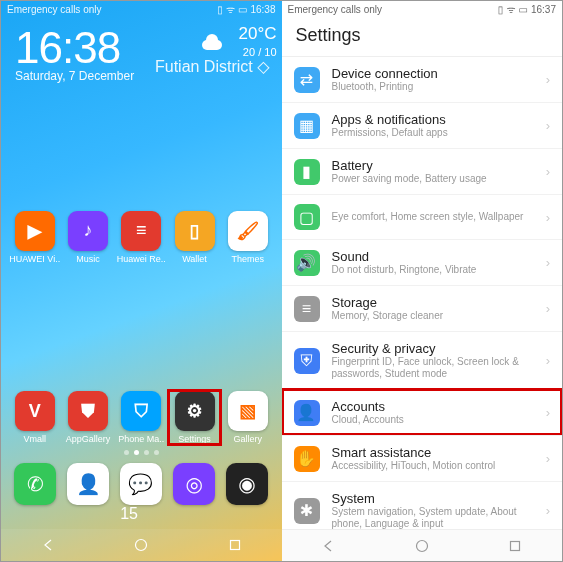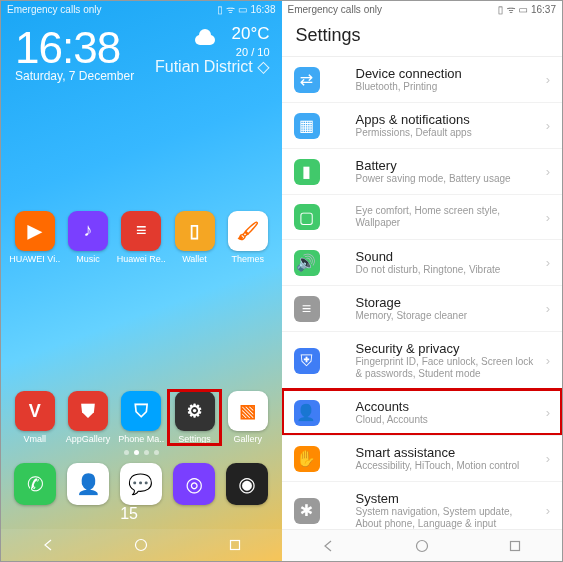--- a/index.html
+++ b/index.html
@@ -24,22 +24,22 @@
     display: flex; justify-content: space-between; align-items: center;
     font-size: 10px; padding: 2px 6px; height: 16px;
     color: rgba(255,255,255,.9);
   }
   .statusbar.dark { color: #666; }
   .status-icons { display: flex; gap: 3px; align-items: center; }
   .clock-block { padding: 6px 14px 0; }
   .clock { font-size: 44px; font-weight: 200; letter-spacing: -1px; }
   .date { font-size: 12px; opacity: .95; margin-top: -4px; }
   .weather {
-    position: absolute; right: 12px; top: 22px; text-align: right;
-    display: flex; gap: 13px;
+    position: absolute; right: 5px; top: 22px; text-align: right;
+    display: flex; align-items: center; gap: 13px;
   }
   .weather .temps { font-size: 11px; line-height: 1.3; }
   .weather .temps .big { font-size: 17px; }
   .weather-icon {
     width: 26px; height: 26px; position: relative;
   }
   .weather-icon .cloud {
     position:absolute; bottom:4px; left:2px; width:20px; height:10px;
     background:#fff; border-radius:10px;
   }
@@ -87,21 +87,21 @@
   .list { flex:1; overflow:hidden; }
   .row {
     display:flex; align-items:center; gap:12px; padding:9px 12px;
     border-top:1px solid #f1f1f1; position:relative;
   }
   .row:first-child{border-top:1px solid #eee;}
   .row .ic {
     width:26px;height:26px;border-radius:6px;display:flex;
     align-items:center;justify-content:center;color:#fff;flex-shrink:0;
   }
-  .row .txt { flex:1; min-width:0;margin-left:24px; }
+  .row .txt { flex:1; min-width:0; }
   .row .t1 { font-size:13px; color:#222; }
   .row .t2 { font-size:10px; color:#9a9a9a; line-height:1.2; }
   .row .chev { color:#ccc; font-size:13px; }
   .row.highlight-red { outline:3px solid #d40000; outline-offset:-2px; }
   svg { display:block; }
 </style>
 </head>
 <body>
 
 <div class="screen home">

